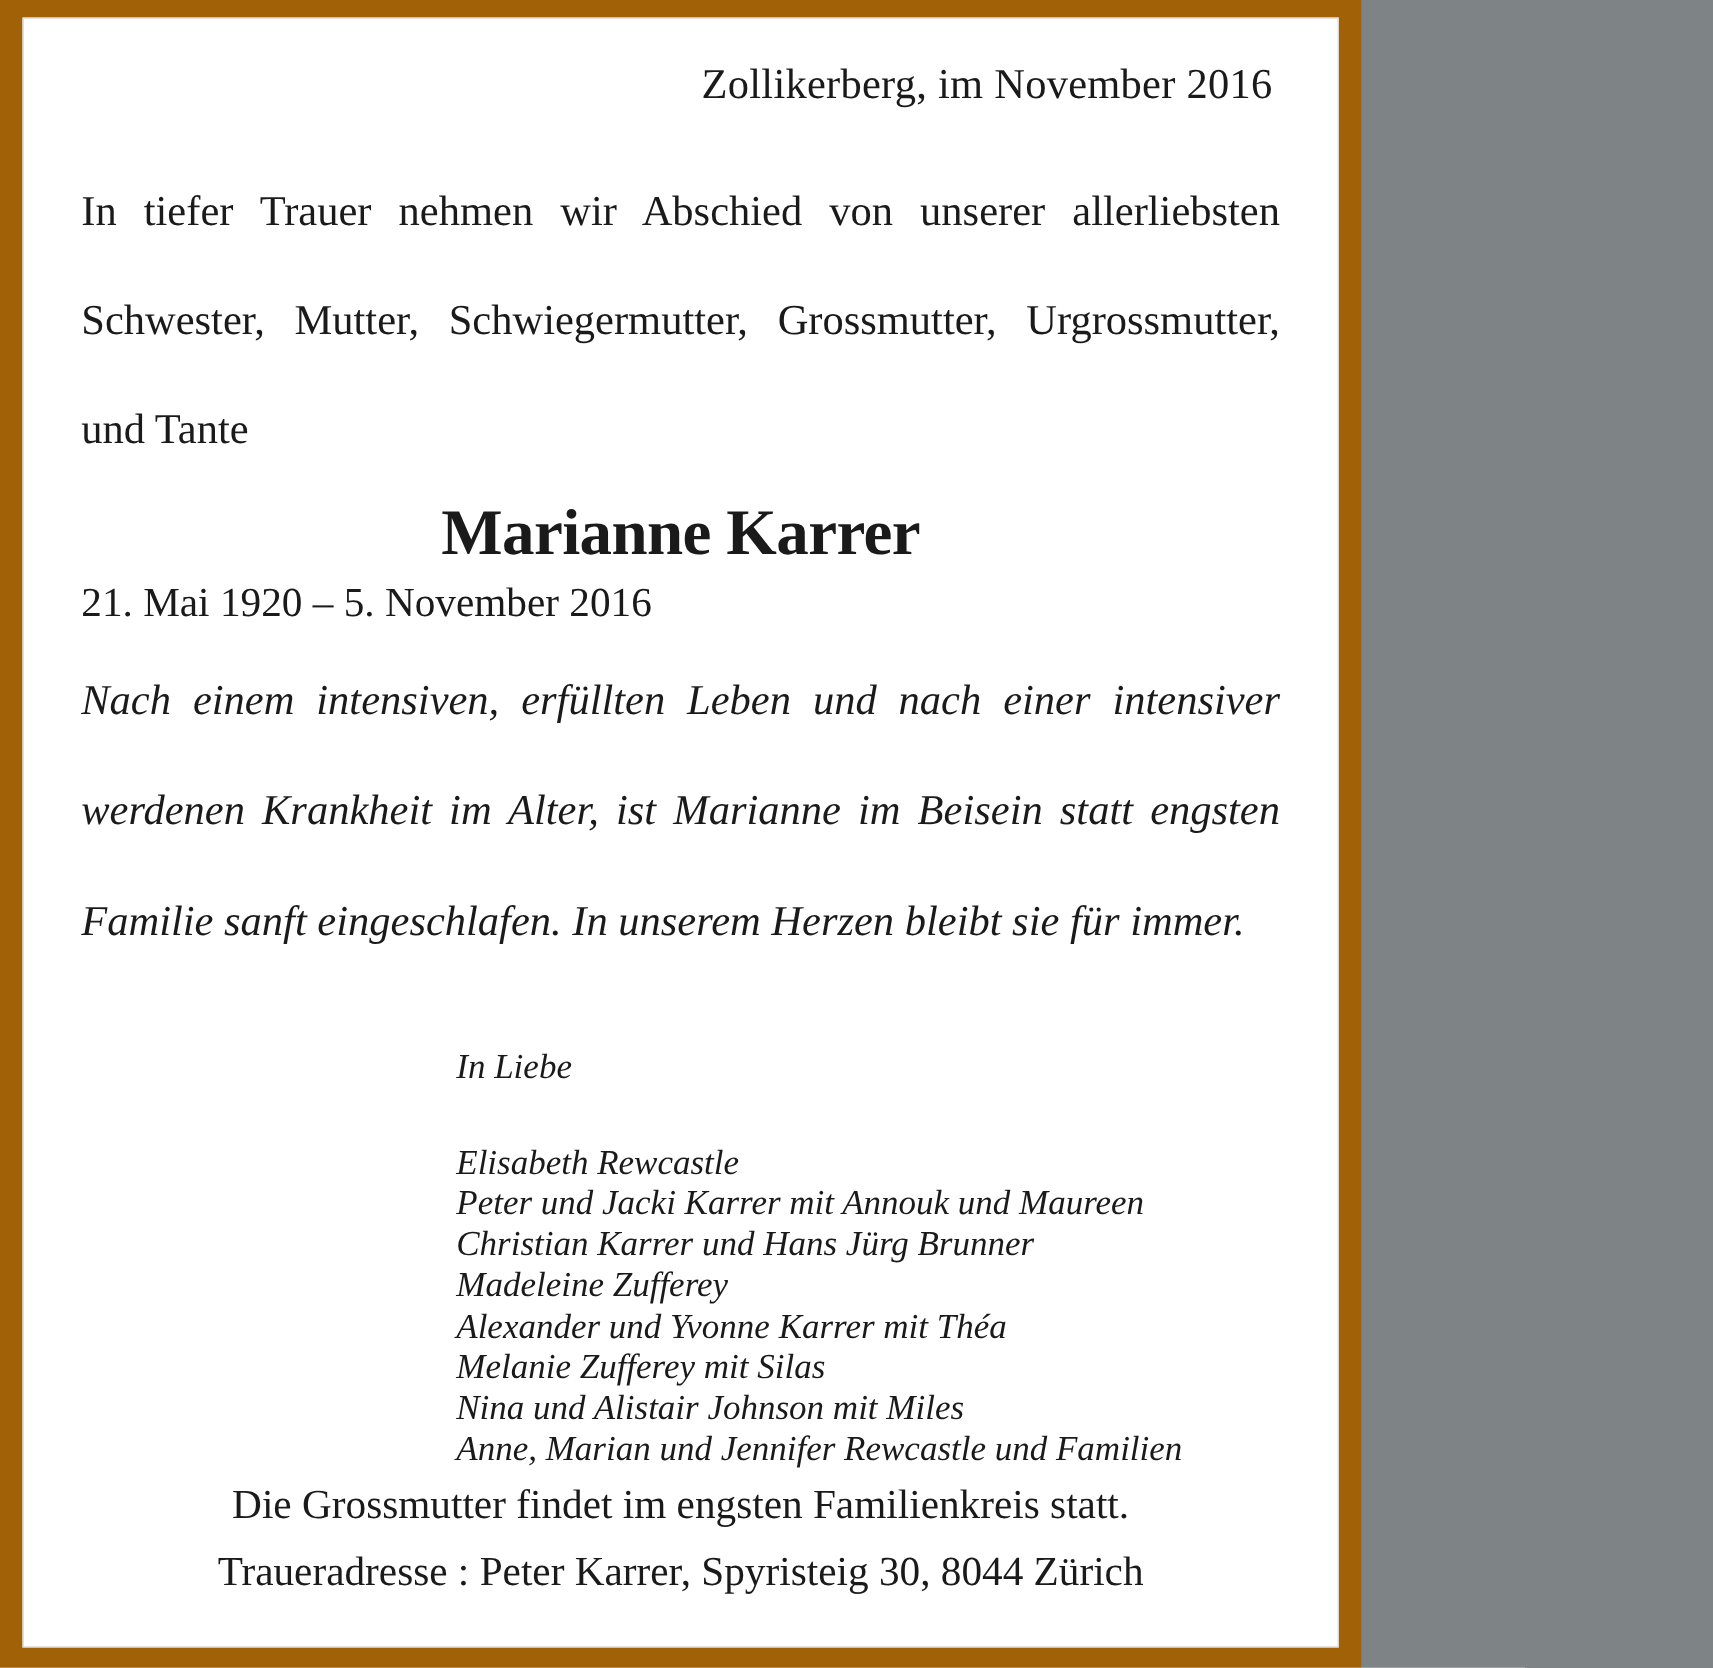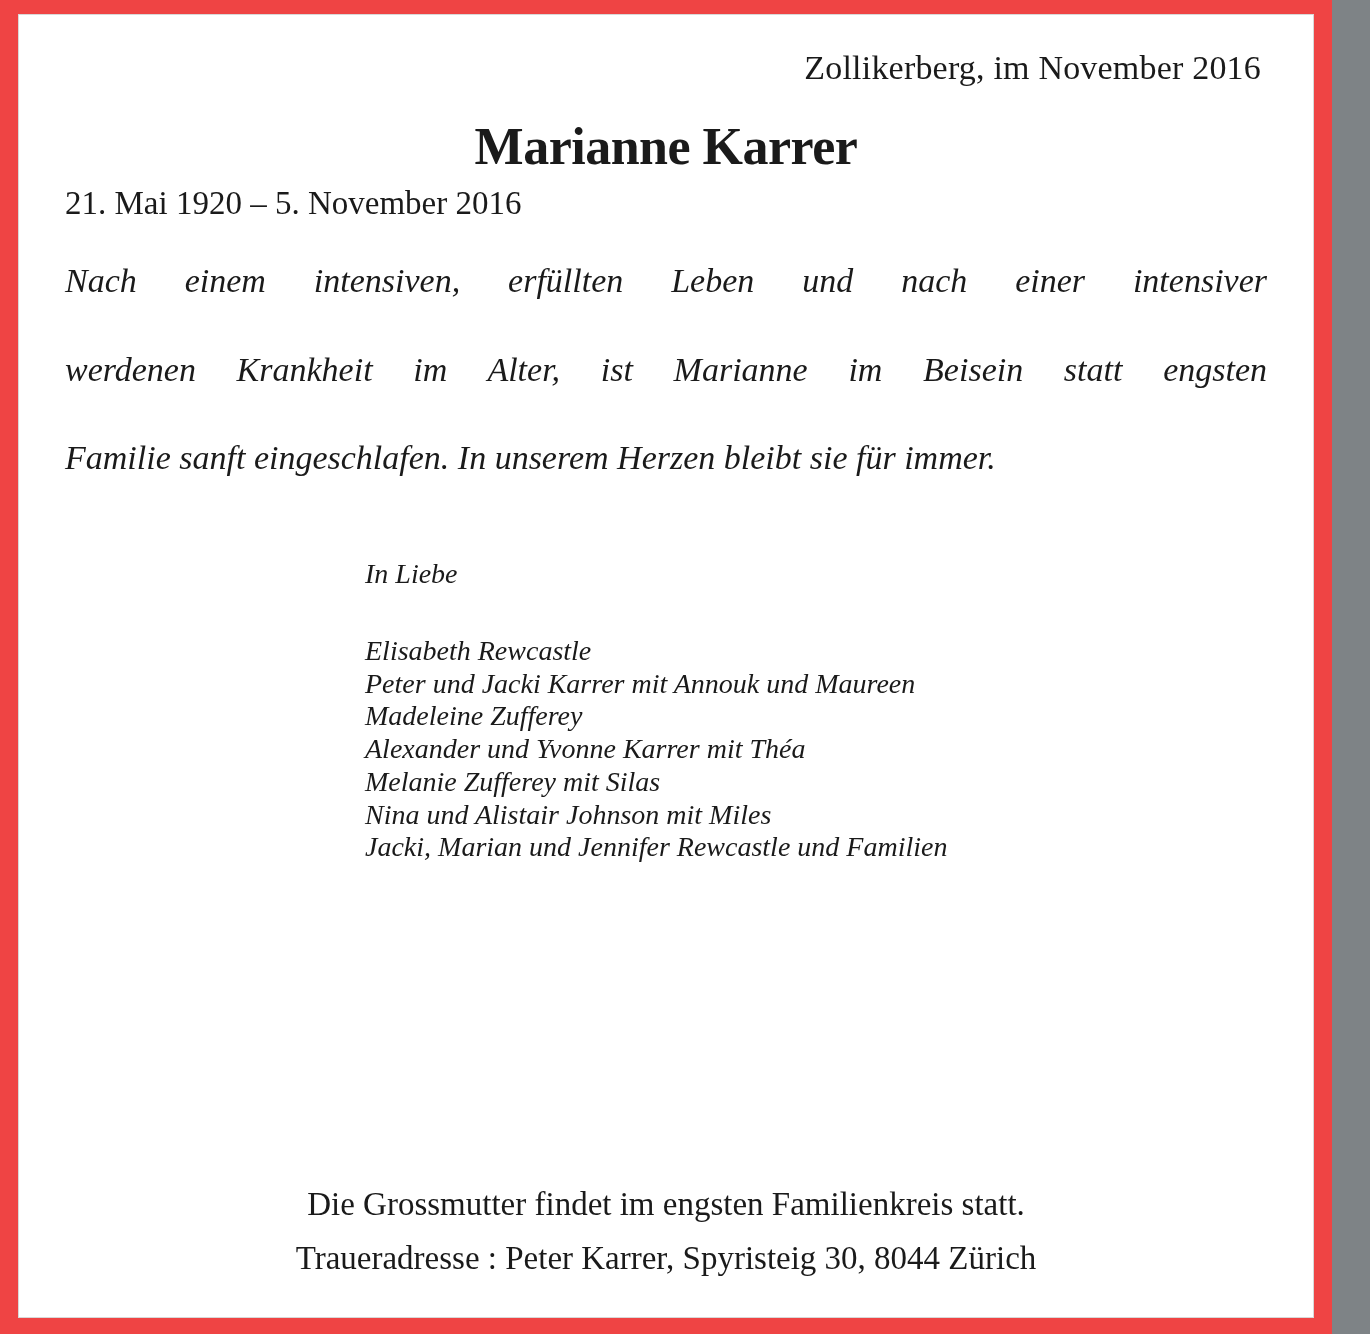--- a/index.html
+++ b/index.html
@@ -8,24 +8,24 @@
     background: #7e8386;
   }
   body {
     width: 1370px;
     height: 1334px;
     font-family: "Liberation Serif", serif;
     color: #1a1a1a;
   }
   .frame {
     box-sizing: border-box;
-    width: 1332px;
+    width: 1089px;
     height: 1334px;
     padding: 14px 18px 16px 18px;
-    background: #ef4444;
+    background: #a16207;
   }
   .card {
     box-sizing: border-box;
     width: 100%;
     height: 100%;
     background: #ffffff;
     border: 1px solid #d8d8d8;
     padding: 34px 46px 28px 46px;
     display: flex;
     flex-direction: column;
@@ -110,40 +110,46 @@
   }
 </style>
 </head>
 <body>
 
 <div class="frame">
   <div class="card">
 
     <div class="dateline">Zollikerberg, im November 2016</div>
 
+    <div class="intro">
+      <span class="justified">In tiefer Trauer nehmen wir Abschied von unserer allerliebsten</span>
+      <span class="justified">Schwester, Mutter, Schwiegermutter, Grossmutter, Urgrossmutter,</span>
+      <span class="line-block">und Tante</span>
+    </div>
 
     <div class="name">Marianne Karrer</div>
     <div class="dates">21. Mai 1920 – 5. November 2016</div>
 
     <div class="body-text">
       <span class="justified">Nach einem intensiven, erfüllten Leben und nach einer intensiver</span>
       <span class="justified">werdenen Krankheit im Alter, ist Marianne im Beisein statt engsten</span>
       <span class="line-block">Familie sanft eingeschlafen.</span>
       <span class="line-block">In unserem Herzen bleibt sie für immer.</span>
     </div>
 
     <div class="family">
       <div class="in-liebe">In Liebe</div>
       <div class="member">Elisabeth Rewcastle</div>
       <div class="member">Peter und Jacki Karrer mit Annouk und Maureen</div>
+      <div class="member">Christian Karrer und Hans Jürg Brunner</div>
       <div class="member">Madeleine Zufferey</div>
       <div class="member">Alexander und Yvonne Karrer mit Théa</div>
       <div class="member">Melanie Zufferey mit Silas</div>
       <div class="member">Nina und Alistair Johnson mit Miles</div>
-      <div class="member">Jacki, Marian und Jennifer Rewcastle und Familien</div>
+      <div class="member">Anne, Marian und Jennifer Rewcastle und Familien</div>
     </div>
 
     <div class="footer">
       <div>Die Grossmutter findet im engsten Familienkreis statt.</div>
       <div>Traueradresse : Peter Karrer, Spyristeig 30, 8044 Zürich</div>
     </div>
 
   </div>
 </div>
 

